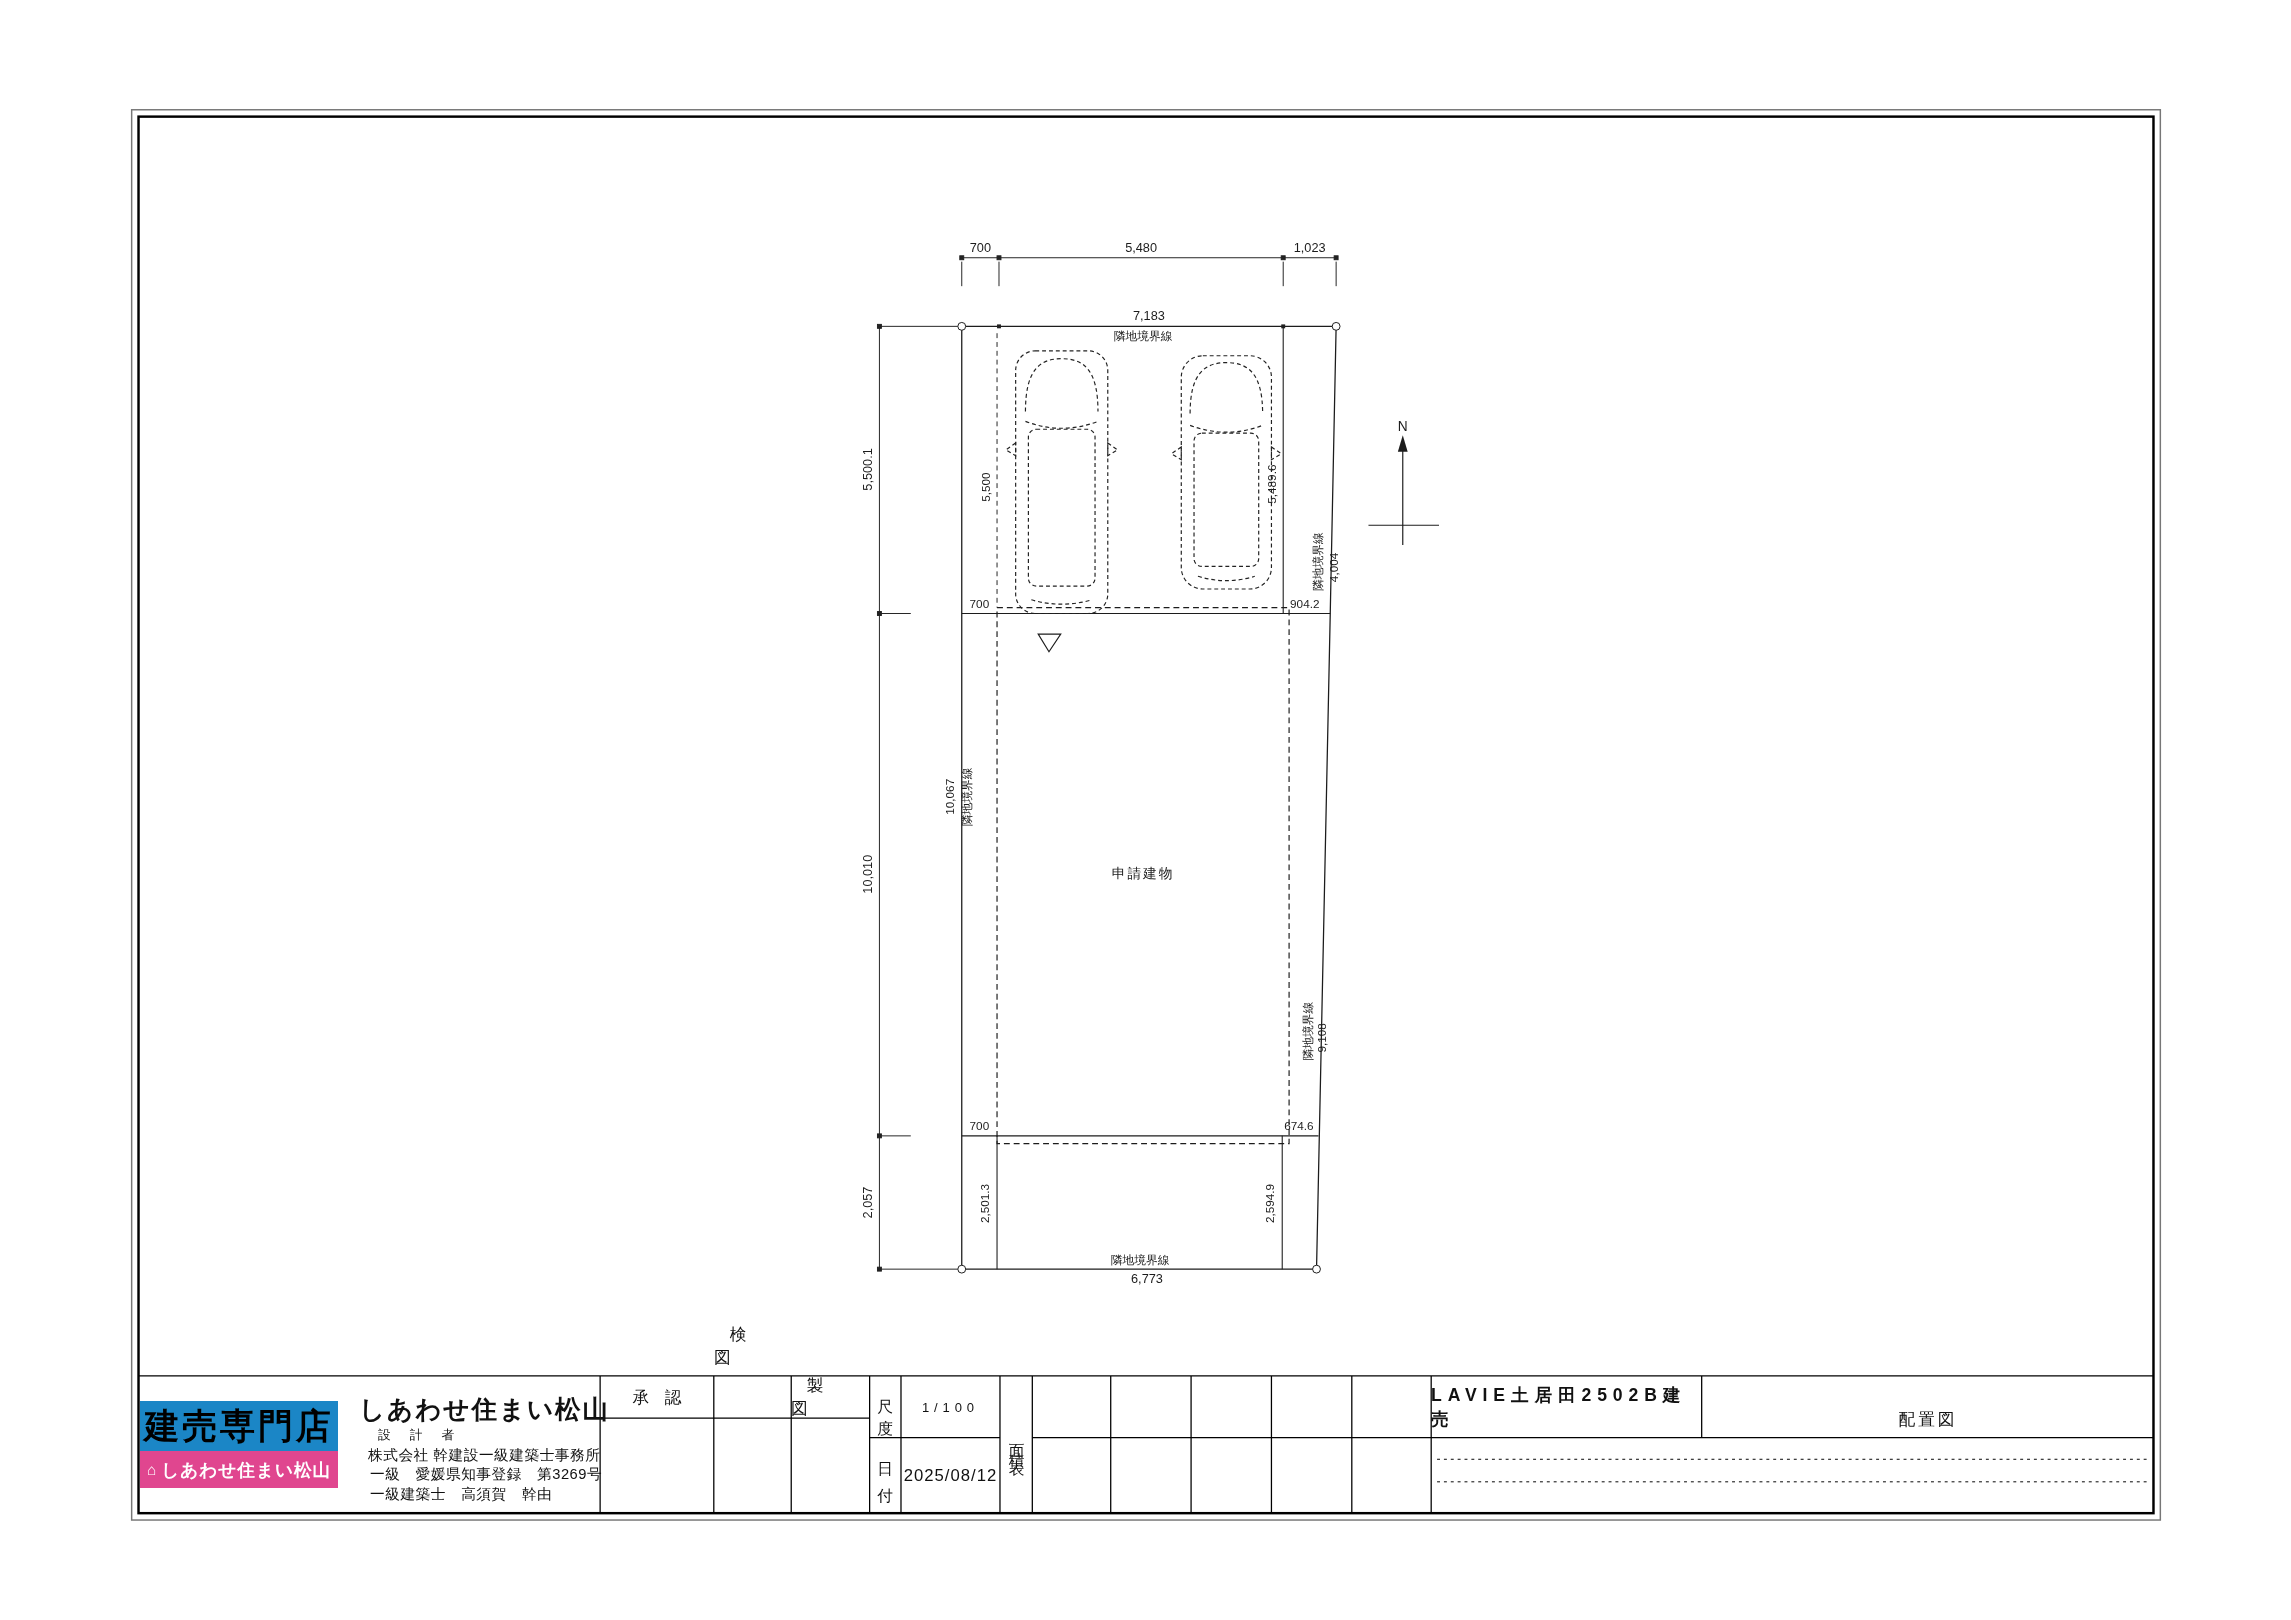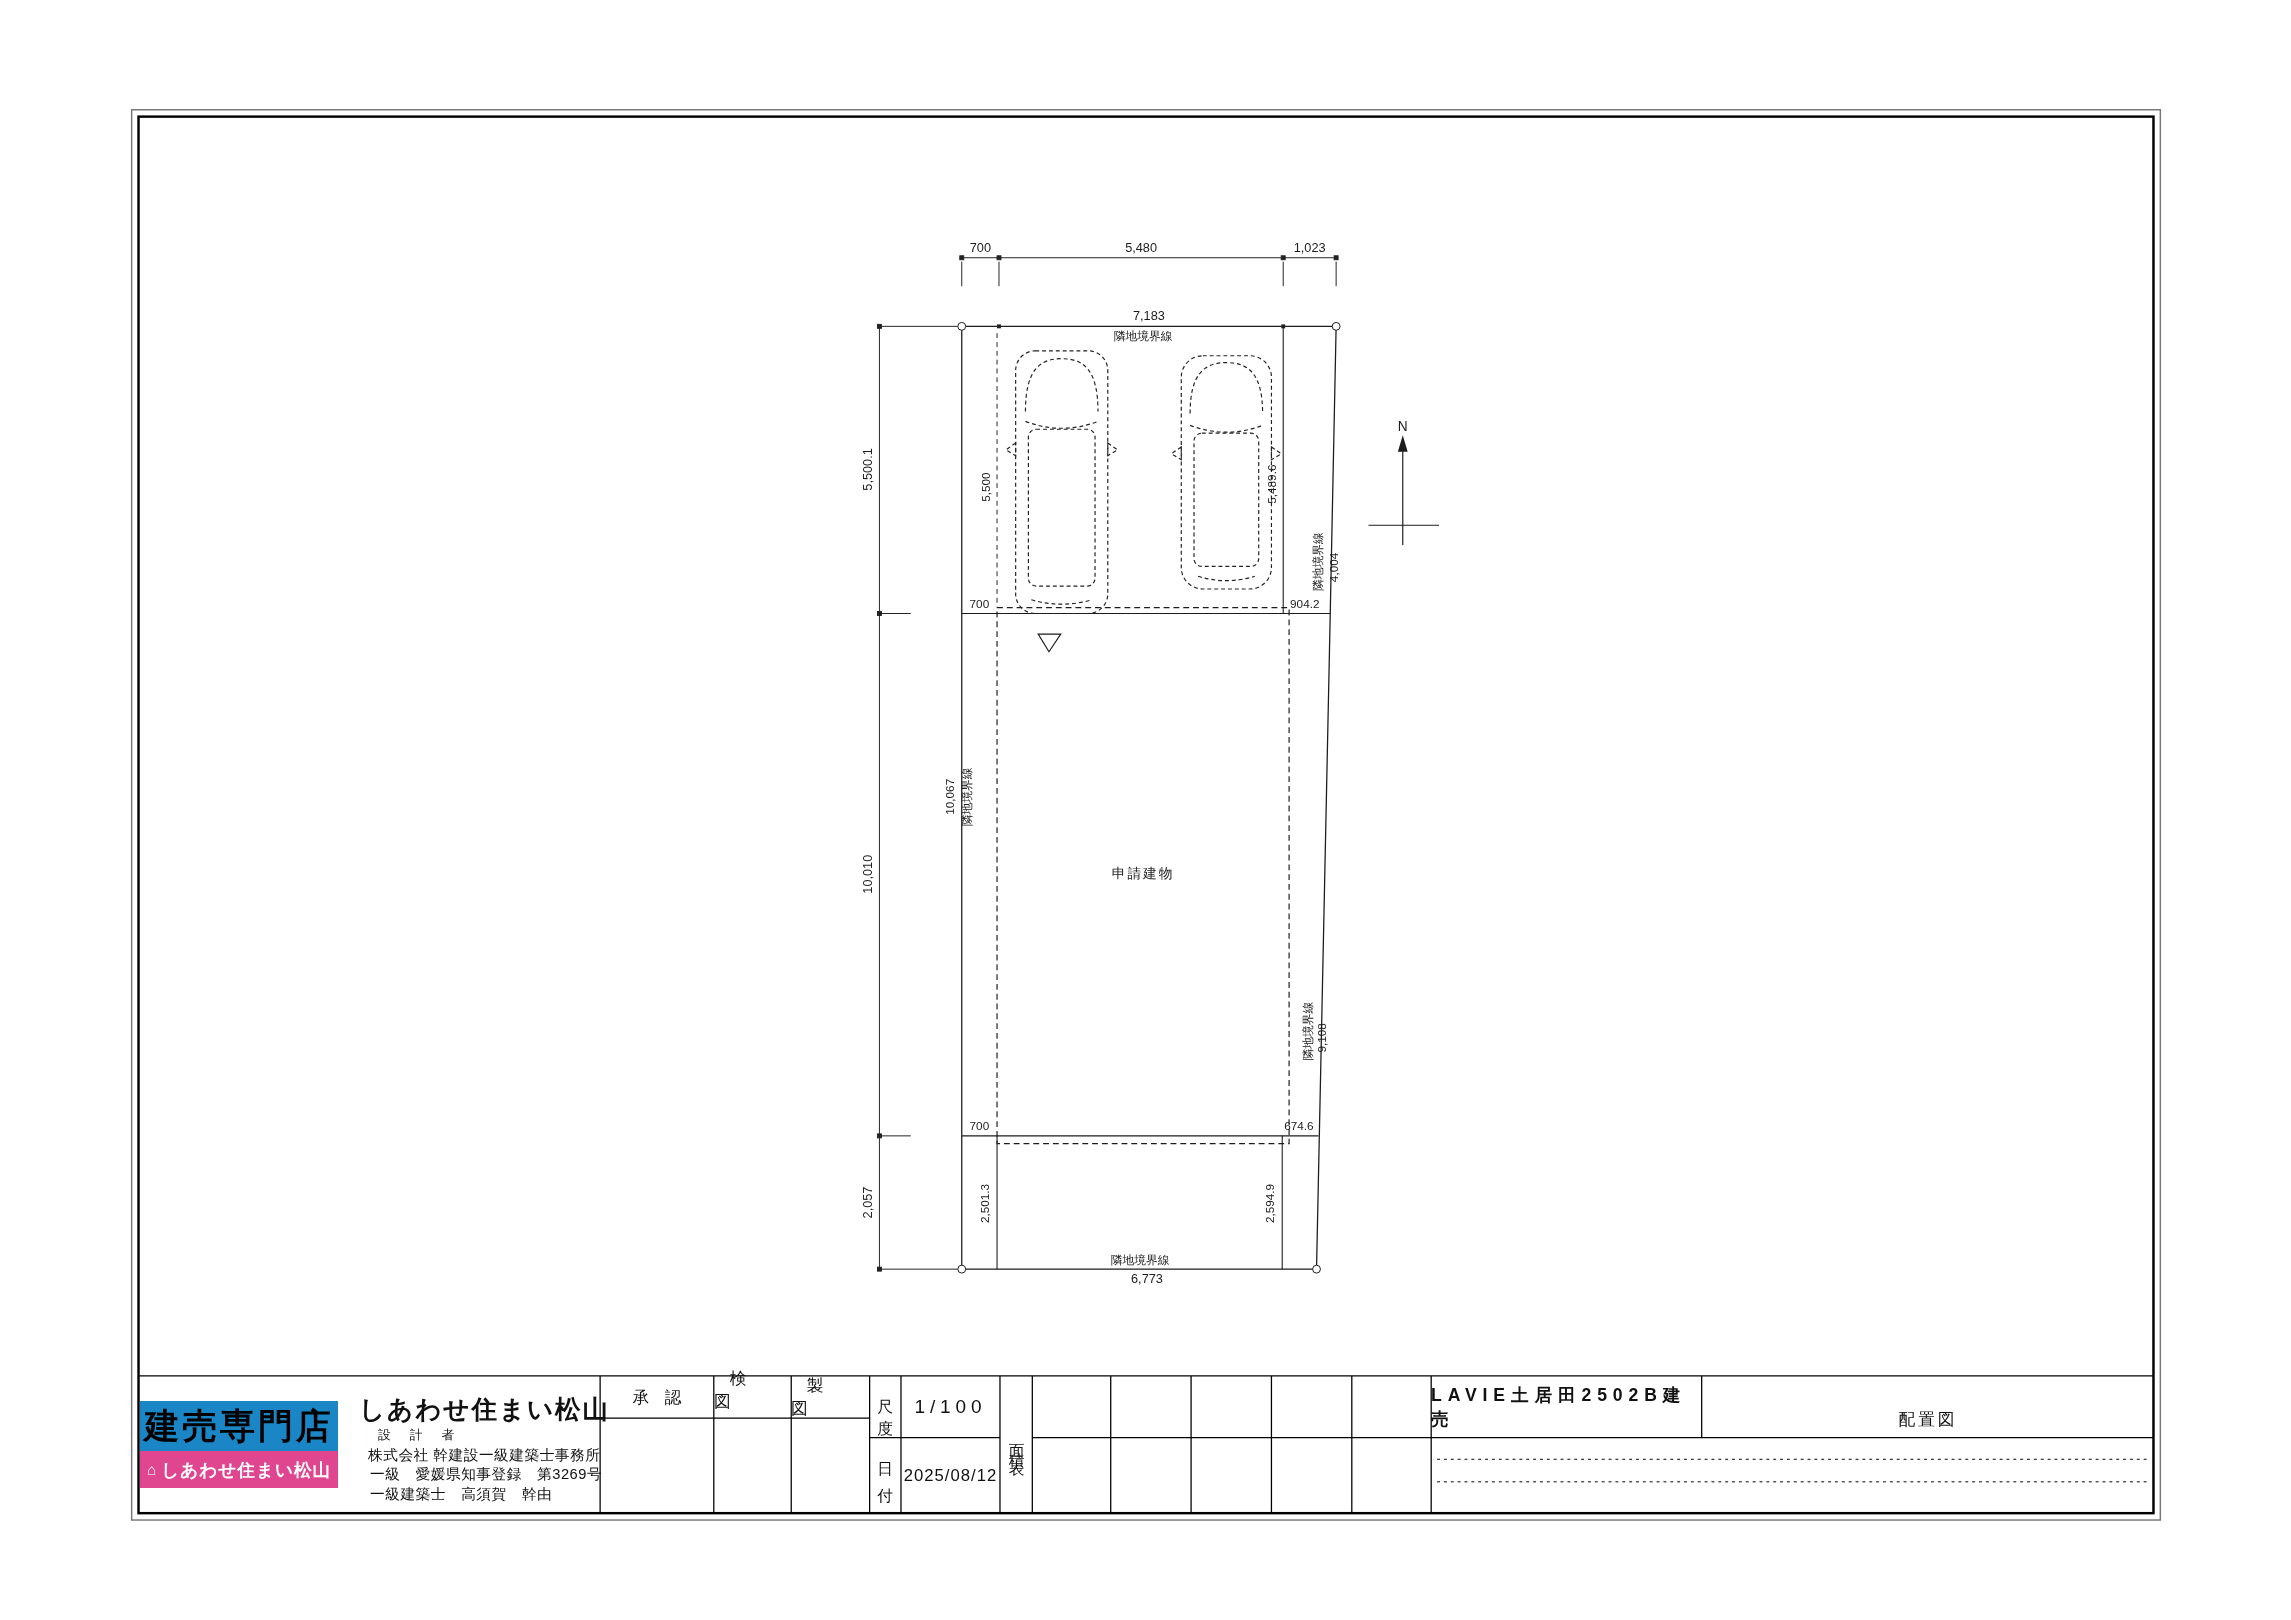--- a/index.html
+++ b/index.html
@@ -8,21 +8,21 @@
   svg.draw{position:absolute;left:0;top:0;}
   svg.draw text{font-family:"Liberation Sans","DejaVu Sans",sans-serif;fill:#1c1c1c;}
   .ov{position:absolute;color:#111;}
   .cell{display:flex;align-items:center;justify-content:center;}
   .vcell{display:flex;align-items:center;justify-content:center;
          writing-mode:vertical-rl;text-orientation:upright;}
   .tb-head{font-size:16.7px;letter-spacing:15.7px;text-indent:15.7px;}
   .tb-scale-label{font-size:15.7px;letter-spacing:19.6px;}
   .tb-date-label{font-size:15.7px;letter-spacing:25.5px;}
   .tb-area-label{font-size:15.7px;letter-spacing:8.8px;}
-  .tb-scale-value{font-size:19px;letter-spacing:4.9px;}
+  .tb-scale-value{font-size:13px;letter-spacing:4.9px;}
   .tb-date-value{font-size:16.7px;letter-spacing:1px;}
   .tb-project{font-size:17.6px;letter-spacing:5.9px;font-weight:bold;}
   .tb-drawing{font-size:16.7px;letter-spacing:2.9px;margin-top:12px;}
   .logo-blue{background:#1b86c6;color:#000000;font-weight:bold;font-size:35px;letter-spacing:2.9px;}
   .logo-pink{background:#e0468f;color:#fff;font-weight:bold;font-size:17.6px;letter-spacing:1px;}
   .logo-pink .house{font-size:15.7px;margin-right:3.9px;font-weight:normal;}
   .co-name{font-size:25.5px;font-weight:bold;letter-spacing:2px;}
   .co-designer{font-size:12.7px;letter-spacing:7.8px;}
   .co-line{font-size:14.7px;letter-spacing:0.5px;}
 </style>
@@ -176,21 +176,21 @@
 
   <div class="ov co-name" style="left:359px;top:1392px;">しあわせ住まい松山</div>
   <div class="ov co-designer" style="left:378px;top:1427px;">設 計 者</div>
   <div class="ov co-line" style="left:368px;top:1446px;text-align:right;">株式会社 幹建設一級建築士事務所</div>
   <div class="ov co-line" style="left:370px;top:1465px;">一級　愛媛県知事登録　第3269号</div>
   <div class="ov co-line" style="left:370px;top:1485px;text-align:right;">一級建築士　高須賀　幹由</div>
 
   <div class="ov cell tb-head" style="left:600px;top:1376px;width:114px;height:42px;">
     <span>承認</span>
   </div>
-  <div class="ov cell tb-head" style="left:714px;top:1376px;width:77px;height:28px;border-radius:12px;">
+  <div class="ov cell tb-head" style="left:714px;top:1332px;width:77px;height:28px;border-radius:12px;">
     <span>検図</span>
   </div>
   <div class="ov cell tb-head" style="left:791px;top:1376px;width:78px;height:42px;">
     <span>製図</span>
   </div>
 
   <div class="ov vcell tb-scale-label" style="left:869px;top:1376px;width:31px;height:62px;">尺度</div>
   <div class="ov cell tb-scale-value" style="left:901px;top:1376px;width:99px;height:62px;">1/100</div>
   <div class="ov vcell tb-date-label" style="left:869px;top:1438px;width:31px;height:75px;">日付</div>
   <div class="ov cell tb-date-value" style="left:901px;top:1438px;width:99px;height:75px;">2025/08/12</div>

